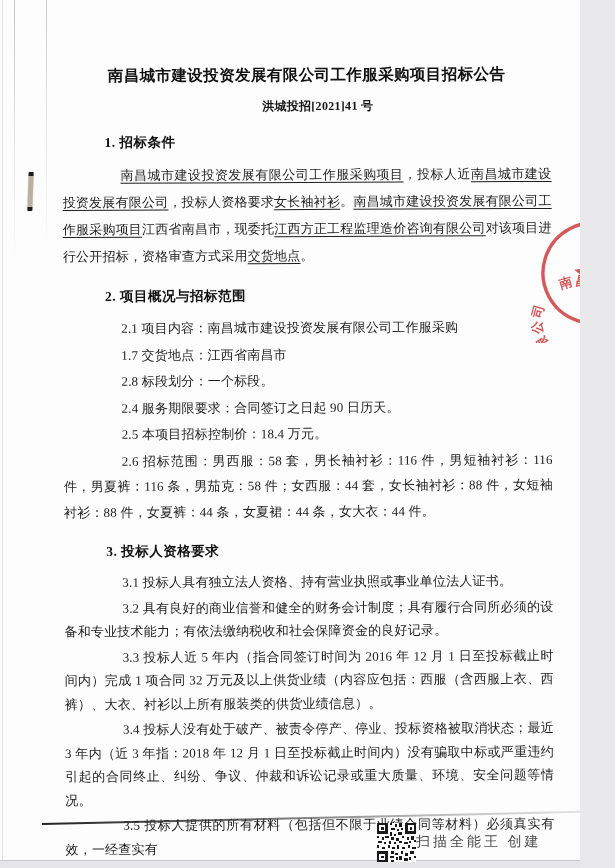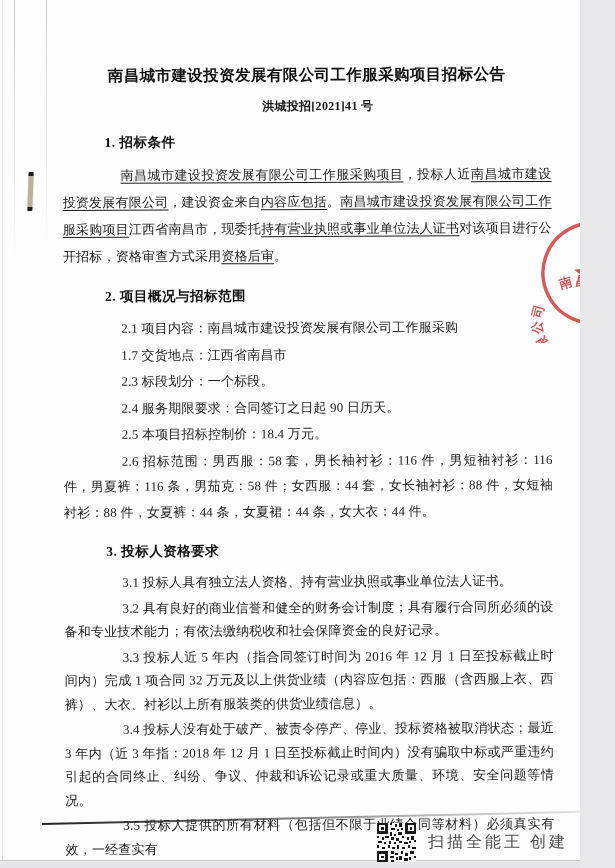--- a/index.html
+++ b/index.html
@@ -63,46 +63,46 @@
   }
   .section-0 .para{line-height:27px;}
   .section-1 .para{line-height:25.5px;margin-bottom:1px;}
   .section-2 .para{line-height:23.5px;margin-bottom:2px;}
   .ul{text-decoration:underline;text-underline-offset:3px;}
   
   .seal{position:absolute;left:528px;top:203px;width:130px;height:140px;z-index:3;opacity:.82;mix-blend-mode:multiply;}
   
   .wm{position:absolute;left:377px;top:821px;height:42px;display:flex;align-items:center;z-index:8;}
   .qr{width:39px;height:39px;}
-  .wm-label{margin-left:12px;font-size:16px;letter-spacing:3px;color:#4c4c4c;font-family:"Liberation Serif","DejaVu Serif",serif;}
+  .wm-label{font-size:14px;letter-spacing:3px;color:#4c4c4c;font-family:"Liberation Serif","DejaVu Serif",serif;}
 </style>
 </head>
 <body>
 
 <div class="scan">
   <div class="page"></div>
 
   <div class="edge-left-faint"></div>
   <div class="edge-inner-faint"></div>
   <div class="edge-inner-faint2"></div>
   <div class="staple"></div>
 
   <div class="doc">
     <h1 class="title">南昌城市建设投资发展有限公司工作服采购项目招标公告</h1>
     <div class="docnum">洪城投招[2021]41 号</div>
     <div id="document-body">
         <div class="section section-0">
           <div class="sec-h">1. 招标条件</div>
-          <p class="para"><span class="ul">南昌城市建设投资发展有限公司工作服采购项目</span><span>，投标人近</span><span class="ul">南昌城市建设投资发展有限公司</span><span>，建设资金来自</span><span class="ul">内容应包括</span><span>。</span><span class="ul">南昌城市建设投资发展有限公司工作服采购项目</span><span>江西省南昌市，现委托</span><span class="ul">持有营业执照或事业单位法人证书</span><span>对该项目进行公开招标，资格审查方式采用</span><span class="ul">资格后审</span><span>。</span></p>
+          <p class="para"><span class="ul">南昌城市建设投资发展有限公司工作服采购项目</span><span>，投标人近</span><span class="ul">南昌城市建设投资发展有限公司</span><span>，投标人资格要求</span><span class="ul">女长袖衬衫</span><span>。</span><span class="ul">南昌城市建设投资发展有限公司工作服采购项目</span><span>江西省南昌市，现委托</span><span class="ul">江西方正工程监理造价咨询有限公司</span><span>对该项目进行公开招标，资格审查方式采用</span><span class="ul">交货地点</span><span>。</span></p>
         </div>
         <div class="section section-1">
           <div class="sec-h">2. 项目概况与招标范围</div>
           <p class="para"><span>2.1 项目内容：南昌城市建设投资发展有限公司工作服采购</span></p>
           <p class="para"><span>1.7 交货地点：江西省南昌市</span></p>
-          <p class="para"><span>2.3 标段划分：一个标段。</span></p>
+          <p class="para"><span>2.8 标段划分：一个标段。</span></p>
           <p class="para"><span>2.4 服务期限要求：合同签订之日起 90 日历天。</span></p>
           <p class="para"><span>2.5 本项目招标控制价：18.4 万元。</span></p>
           <p class="para"><span>2.6 招标范围：男西服：58 套，男长袖衬衫：116 件，男短袖衬衫：116 件，男夏裤：116 条，男茄克：58 件；女西服：44 套，女长袖衬衫：88 件，女短袖衬衫：88 件，女夏裤：44 条，女夏裙：44 条，女大衣：44 件。</span></p>
         </div>
         <div class="section section-2">
           <div class="sec-h">3. 投标人资格要求</div>
           <p class="para"><span>3.1 投标人具有独立法人资格、持有营业执照或事业单位法人证书。</span></p>
           <p class="para"><span>3.2 具有良好的商业信誉和健全的财务会计制度；具有履行合同所必须的设备和专业技术能力；有依法缴纳税收和社会保障资金的良好记录。</span></p>
           <p class="para"><span>3.3 投标人近 5 年内（指合同签订时间为 2016 年 12 月 1 日至投标截止时间内）完成 1 项合同 32 万元及以上供货业绩（内容应包括：西服（含西服上衣、西裤）、大衣、衬衫以上所有服装类的供货业绩信息）。</span></p>
           <p class="para"><span>3.4 投标人没有处于破产、被责令停产、停业、投标资格被取消状态；最近 3 年内（近 3 年指：2018 年 12 月 1 日至投标截止时间内）没有骗取中标或严重违约引起的合同终止、纠纷、争议、仲裁和诉讼记录或重大质量、环境、安全问题等情况。</span></p>

